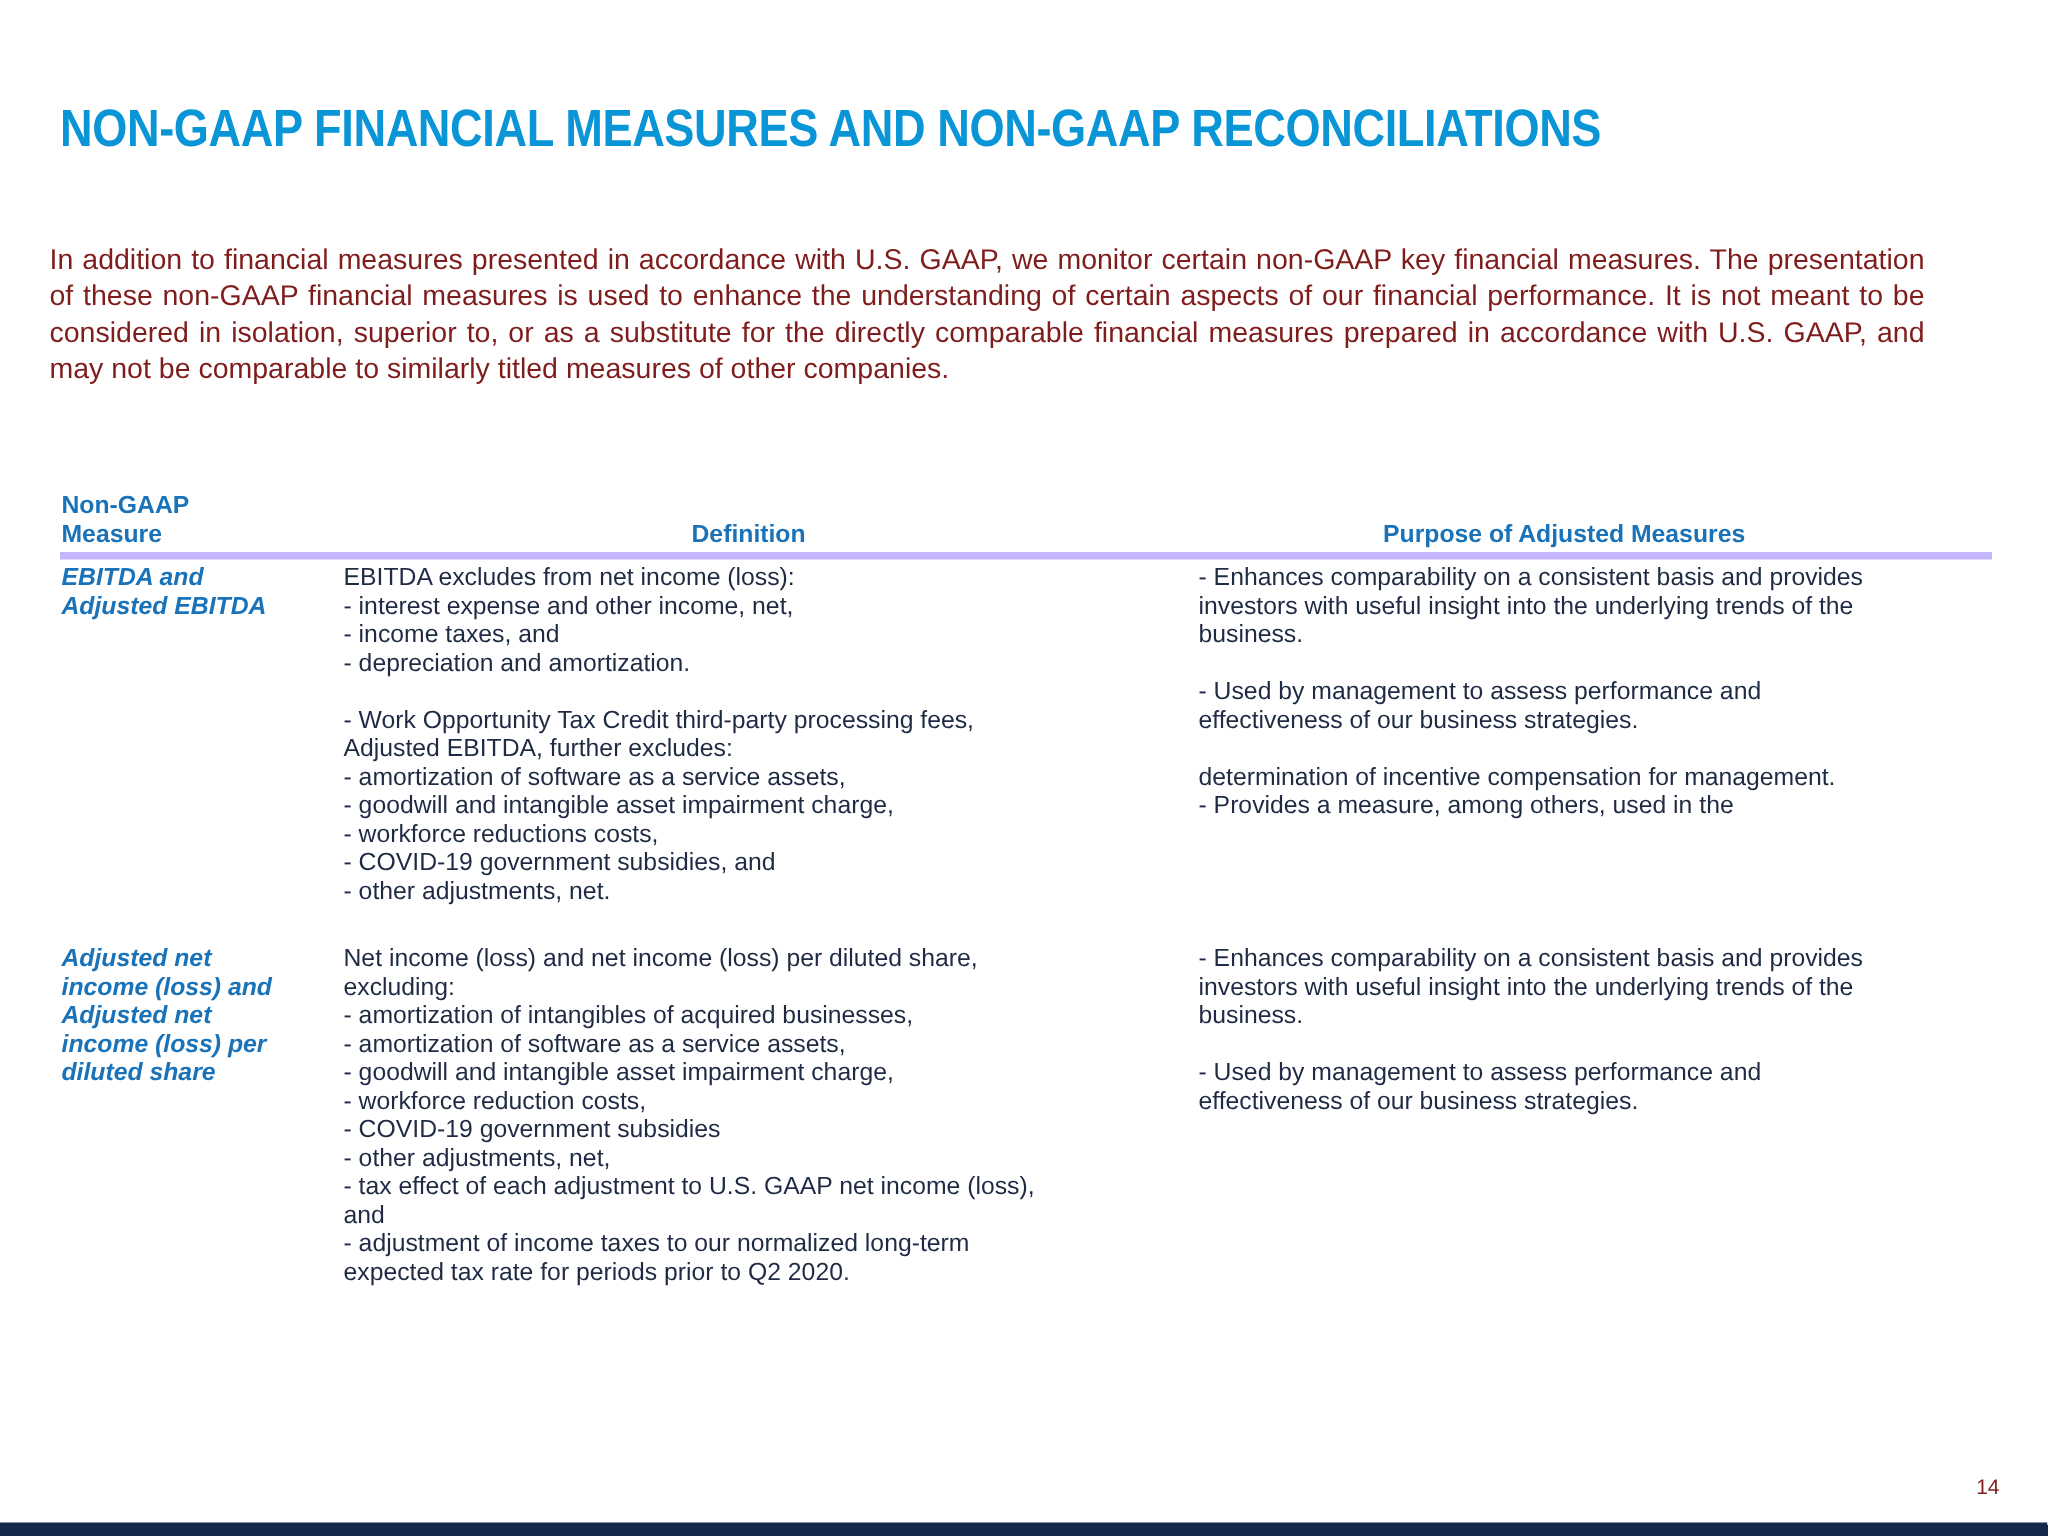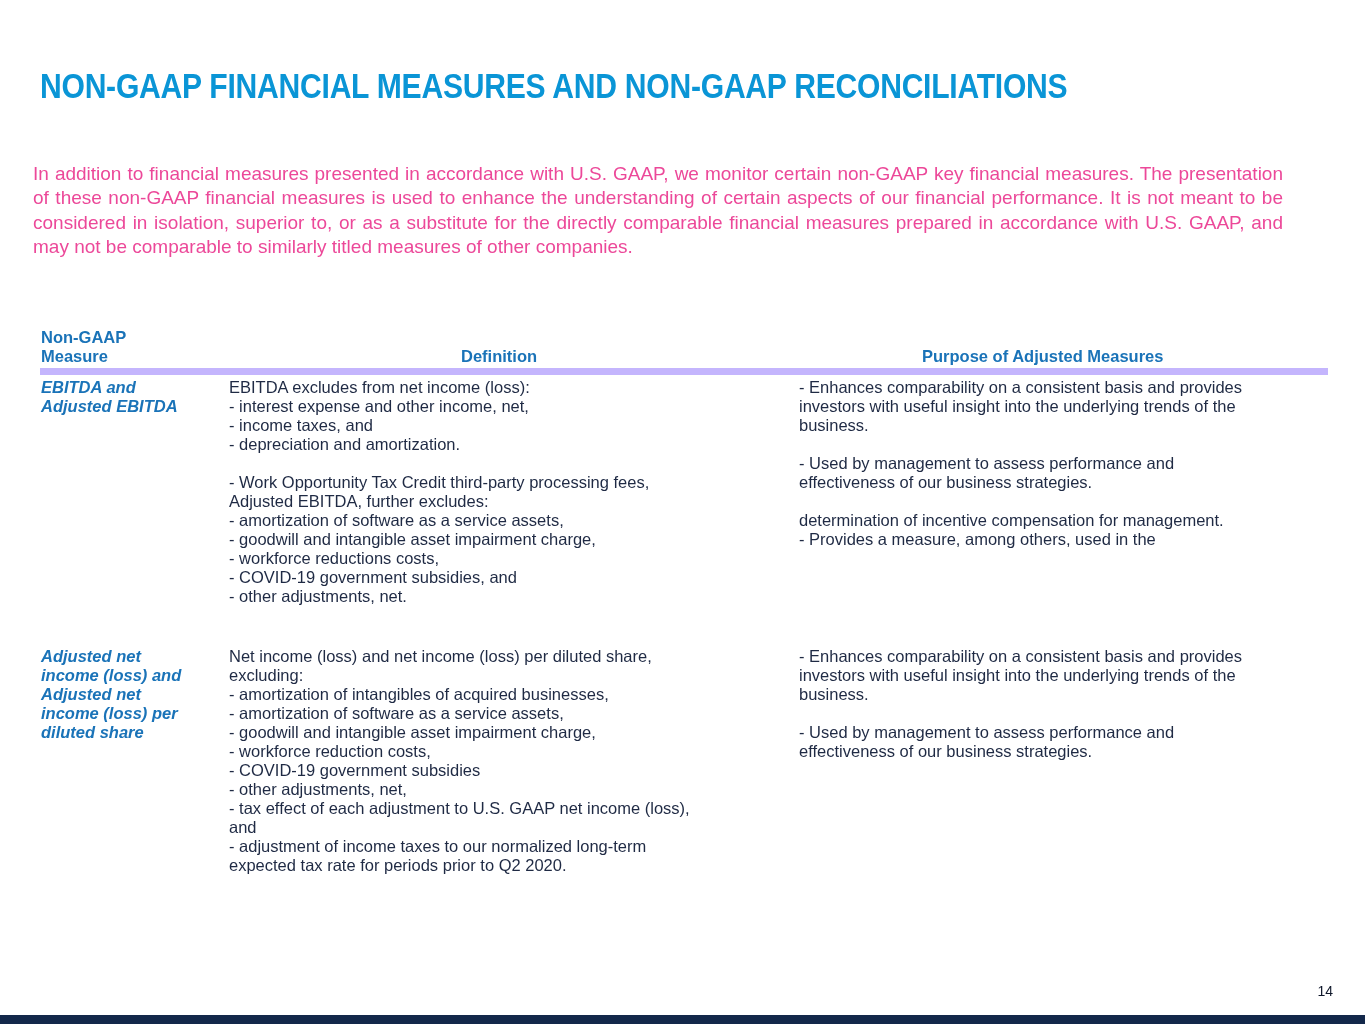--- a/index.html
+++ b/index.html
@@ -13,46 +13,46 @@
       position: absolute; left: 40px; top: 66px;
       font-family: "Liberation Sans", sans-serif;
       font-weight: bold; font-size: 35px; color: #0a95d6;
       letter-spacing: -0.3px;
       transform: scaleX(0.86); transform-origin: left top;
       white-space: nowrap;
     }
     .intro {
       position: absolute; left: 33px; top: 162px; width: 1250px;
       font-size: 19px; line-height: 24.3px; text-align: justify;
-      color: #ec4899;
+      color: #7f1d1d;
     }
     .table {
       position: absolute; left: 40px; top: 327px; width: 1288px;
     }
     .thead {
-      position: relative; height: 41px; border-bottom: 7px solid #c4b5fd;
+      position: relative; height: 41px; border-bottom: 5px solid #c4b5fd;
     }
     .th {
       position: absolute; bottom: 2px; font-weight: bold; font-size: 16.5px;
       color: #1a73b8; line-height: 19px;
     }
     .th-measure { left: 1px; width: 150px; }
     .th-def { left: 421px; }
     .th-purpose { left: 882px; margin-top: 16px; }
     .row { position: relative; }
     .cell { position: absolute; font-size: 16.5px; line-height: 19px; }
     .c-measure {
       left: 1px; width: 180px; font-weight: bold; font-style: italic; color: #1a73b8;
     }
     .c-def { left: 189px; width: 560px; }
     .c-purpose { left: 759px; width: 525px; }
     .line { display: block; white-space: pre; }
     .gap { display: block; height: 19px; }
     .page-num {
-      position: absolute; right: 32px; top: 983px; font-size: 14px; color: #0f172a;
+      position: absolute; right: 32px; top: 983px; font-size: 14px; color: #7f1d1d;
     }
     .footer-bar {
       position: absolute; left: 0; bottom: 0; width: 1365px; height: 9px;
       background: #13284a;
     }
   </style>
 </head>
 <body>
 
 <div class="title">NON-GAAP FINANCIAL MEASURES AND NON-GAAP RECONCILIATIONS</div>
@@ -94,21 +94,21 @@
       <span class="line">business.</span>
       <span class="gap"></span>
       <span class="line">- Used by management to assess performance and</span>
       <span class="line">effectiveness of our business strategies.</span>
       <span class="gap"></span>
       <span class="line">determination of incentive compensation for management.</span>
       <span class="line">- Provides a measure, among others, used in the</span>
     </div>
   </div>
 
-  <div class="row" style="height:240px;margin-top:15px;">
+  <div class="row" style="height:240px;">
     <div class="cell c-measure">
       <span class="line">Adjusted net</span>
       <span class="line">income (loss) and</span>
       <span class="line">Adjusted net</span>
       <span class="line">income (loss) per</span>
       <span class="line">diluted share</span>
     </div>
     <div class="cell c-def">
       <span class="line">Net income (loss) and net income (loss) per diluted share,</span>
       <span class="line">excluding:</span>

